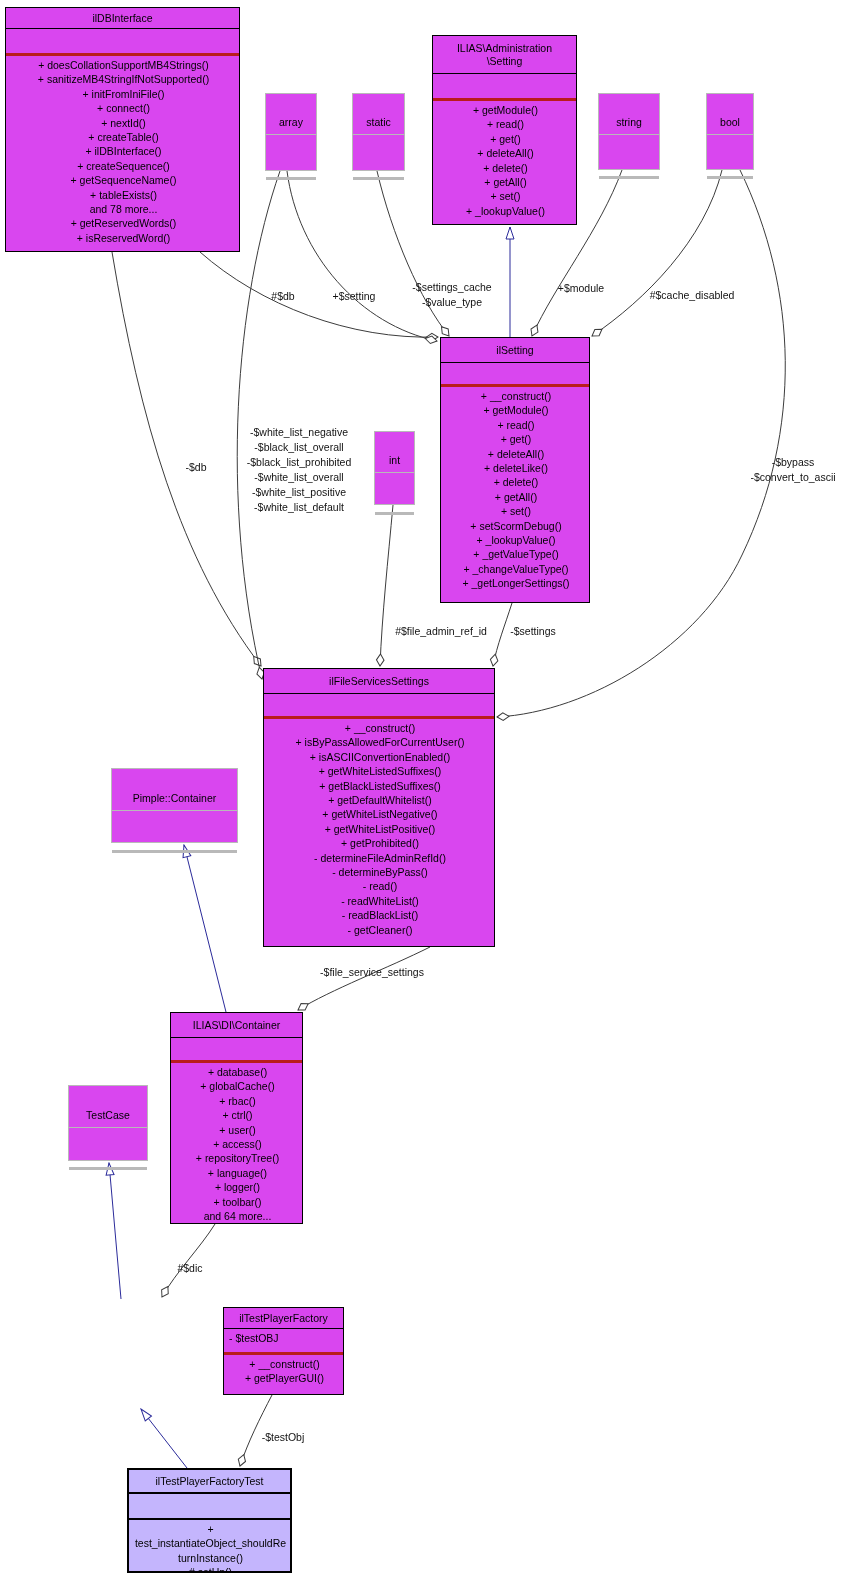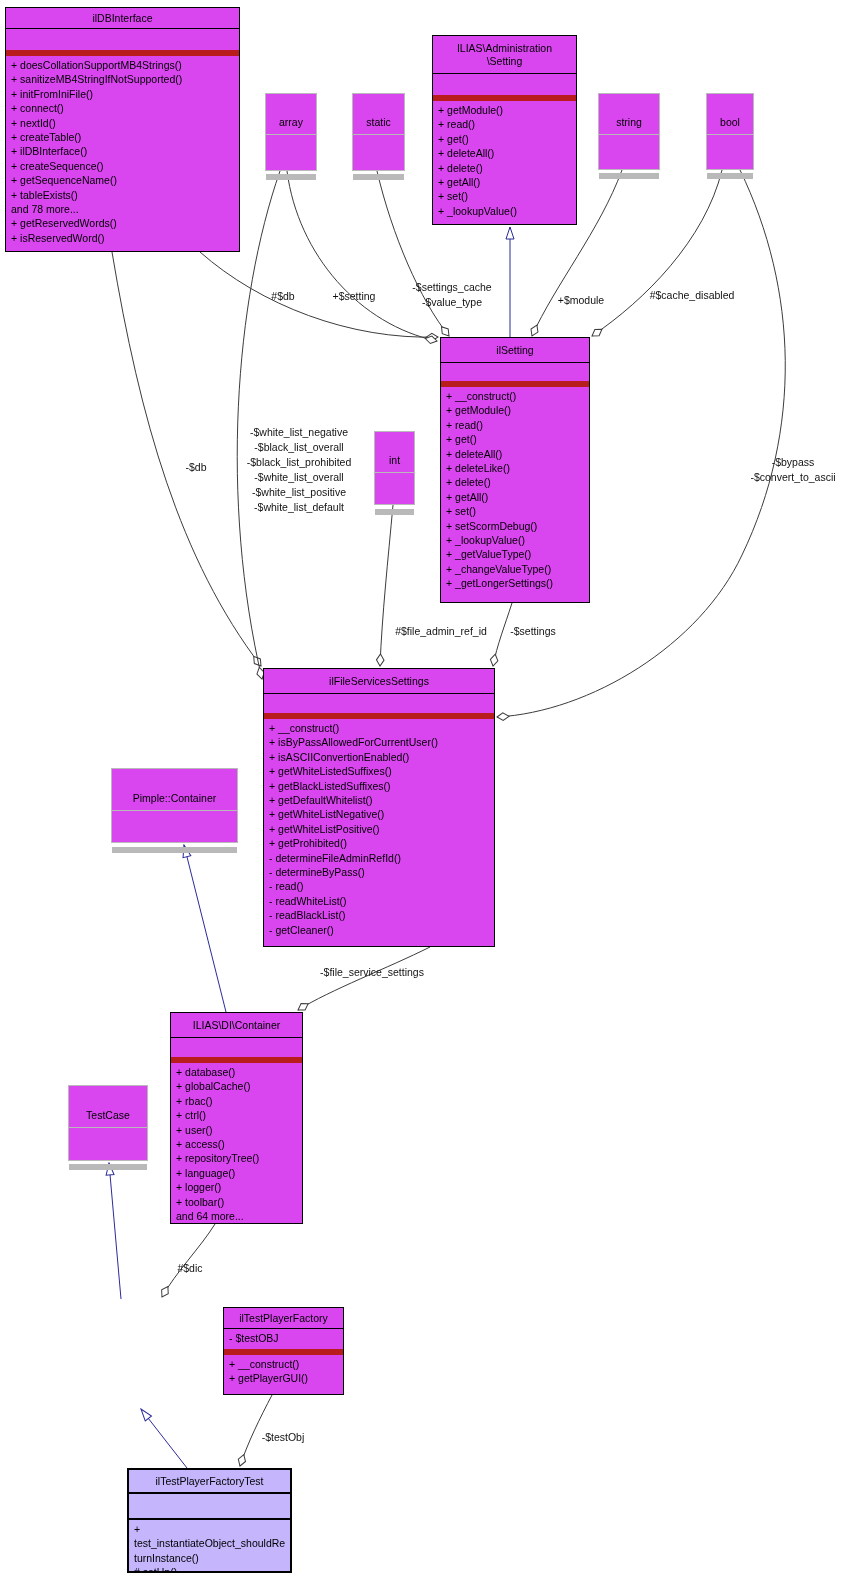--- a/index.html
+++ b/index.html
@@ -3,22 +3,22 @@
 <meta charset="utf-8">
 <style>
   html,body{margin:0;padding:0;background:#fff;}
   .canvas{position:relative;width:855px;height:1580px;background:#ffffff;
           font-family:"Liberation Sans",sans-serif;color:#000;overflow:hidden;}
   svg.edges{position:absolute;left:0;top:0;}
   .cls{position:absolute;border:1px solid #000;background:#d946ef;box-sizing:border-box;
        display:flex;flex-direction:column;font-size:10.5px;}
   .cls .t{flex:none;display:flex;align-items:center;justify-content:center;text-align:center;
           border-bottom:1px solid #000;white-space:pre-line;line-height:13px;padding:0 2px;box-sizing:border-box;}
-  .cls .sec{flex:none;border-bottom:6px solid #b91c1c;padding:2px 3px 0 5px;box-sizing:border-box;overflow:hidden;}
-  .cls .grow{flex:1;}
+  .cls .sec{flex:none;border-bottom:3px solid #b91c1c;padding:2px 3px 0 5px;box-sizing:border-box;overflow:hidden;}
+  .cls .grow{flex:1;text-align:center;}
   .cls > :last-child{border-bottom:none;}
   .m{line-height:14.4px;white-space:nowrap;}
   .ext{border-color:#b9b9b9;}
   .ext .t,.ext .sec{border-color:#b9b9b9;margin-top:17px;}
   .hl{background:#c4b5fd;border-width:2px;}
   .hl .t,.hl .sec{border-bottom-width:2px;border-color:#000;}
   .wrap .m{white-space:normal;overflow-wrap:anywhere;}
   .elabel{position:absolute;transform:translate(-50%,-50%);text-align:center;
           font-size:10.5px;line-height:15px;white-space:pre-line;color:#111;}
 </style>
@@ -56,21 +56,21 @@
       <path marker-end="url(#tri)" d="M 226 1012 L 184 845"></path>
       <path marker-end="url(#tri)" d="M 121 1299 L 109 1163"></path>
       <path marker-end="url(#tri)" d="M 187 1468 L 141 1409"></path>
     </g>
   </svg>
 
   <div class="elabel" style="left:283px;top:296px">#$db</div>
   <div class="elabel" style="left:354px;top:296px">+$setting</div>
   <div class="elabel" style="left:452px;top:295px">-$settings_cache
 -$value_type</div>
-  <div class="elabel" style="left:581px;top:300px">+$module</div>
+  <div class="elabel" style="left:581px;top:288px">+$module</div>
   <div class="elabel" style="left:692px;top:295px">#$cache_disabled</div>
   <div class="elabel" style="left:196px;top:467px">-$db</div>
   <div class="elabel" style="left:299px;top:470px">-$white_list_negative
 -$black_list_overall
 -$black_list_prohibited
 -$white_list_overall
 -$white_list_positive
 -$white_list_default</div>
   <div class="elabel" style="left:793px;top:470px">-$bypass
 -$convert_to_ascii</div>

